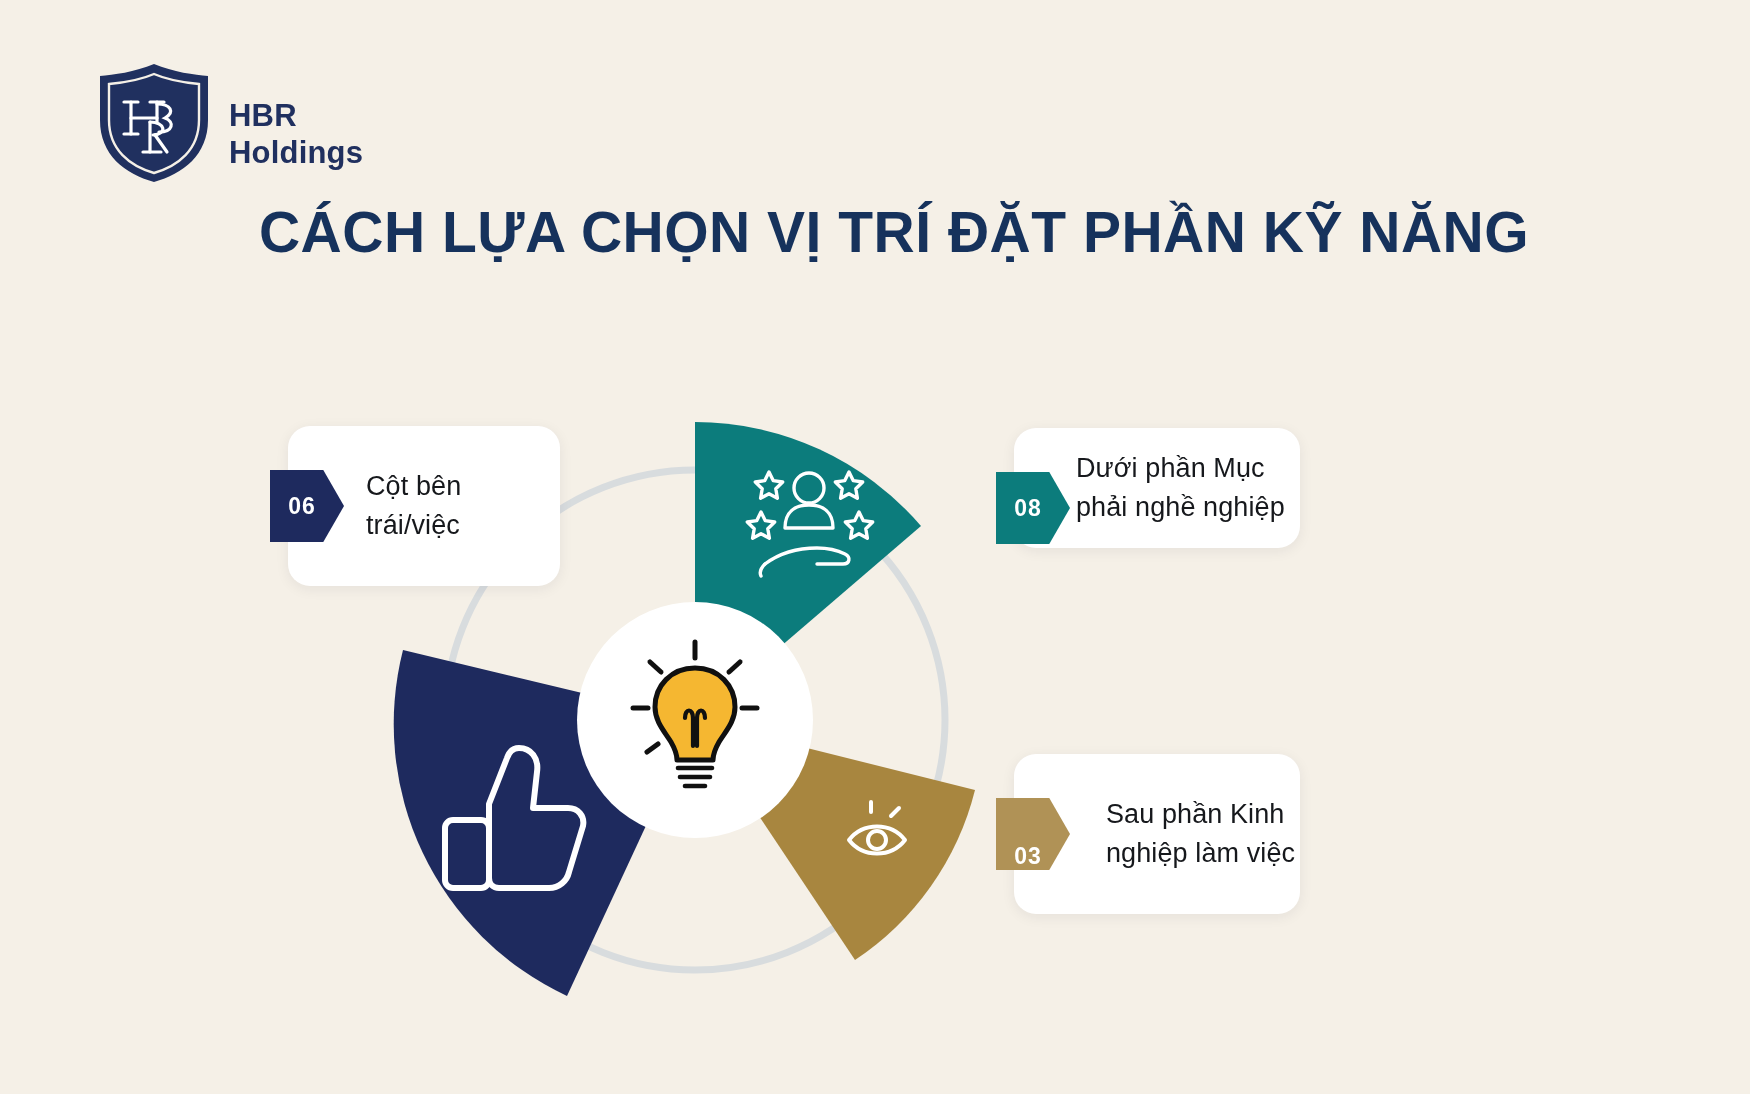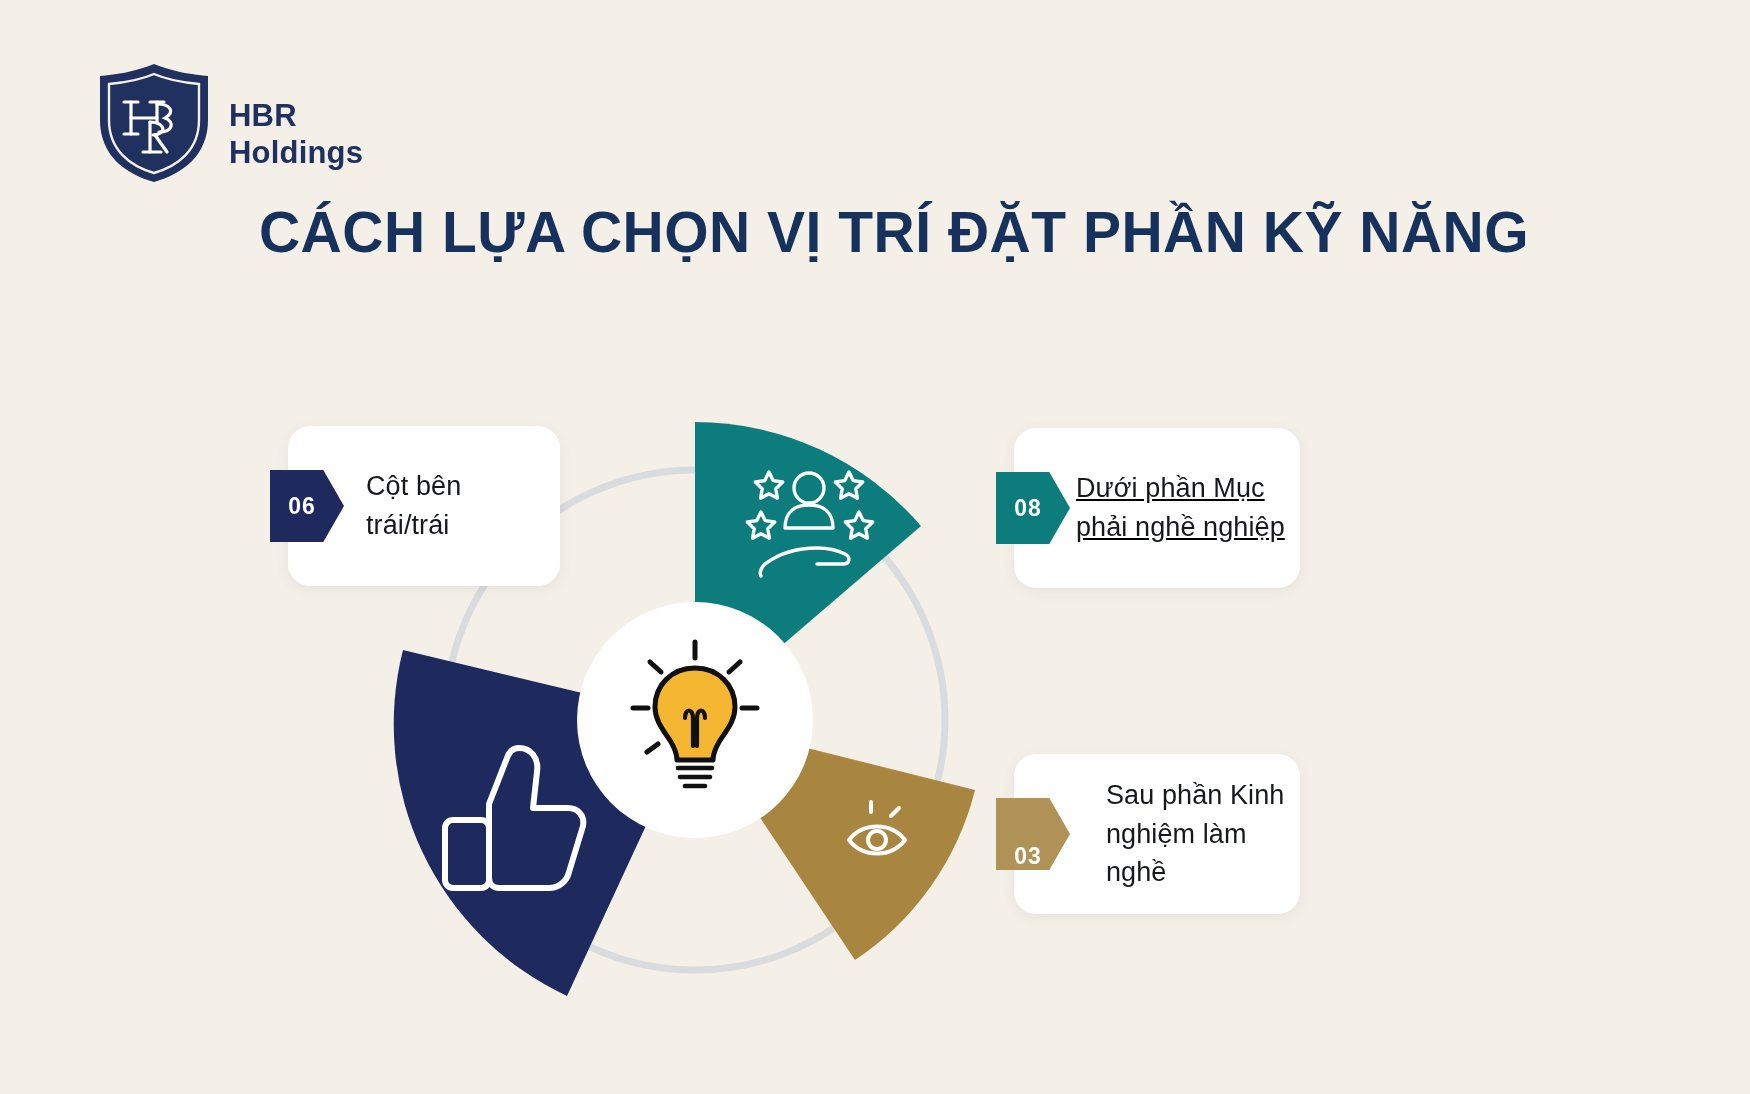--- a/index.html
+++ b/index.html
@@ -113,21 +113,21 @@
     border-radius: 0 0 6px 6px;
   }
 
   
   #card-01 { left: 288px; top: 426px; width: 272px; height: 160px; }
   #card-01 .card-text { margin-left: 78px; }
   #badge-01 { left: 270px; top: 470px; background: #1E2A5E; }
   #shadow-01 { left: 270px; top: 470px; background: #1E2A5E; z-index: -1; }
 
   
-  #card-02 { left: 1014px; top: 428px; width: 286px; height: 160px; text-decoration: underline; }
+  #card-02 { left: 1014px; top: 428px; width: 286px; height: 120px; }
   #card-02 .card-text { margin-left: 62px; }
   #badge-02 { left: 996px; top: 472px; background: #0C7C7C; }
   #shadow-02 { left: 996px; top: 472px; background: #0C7C7C; z-index: -1; }
 
   
   #card-03 { left: 1014px; top: 754px; width: 286px; height: 160px; }
   #card-03 .card-text { margin-left: 92px; }
   #badge-03 { left: 996px; top: 798px; background: #B09256; align-items: flex-end; }
   #shadow-03 { left: 996px; top: 798px; background: #B09256; z-index: -1; }
 
@@ -234,21 +234,21 @@
       </g>
     </svg>
   </div>
 
   <div class="card-wrap">
 
     <div class="badge-shadow" id="shadow-01"></div>
     <div class="card" id="card-01">
       <div class="card-text">
         <div>Cột bên</div>
-        <div>trái/trái</div>
+        <div>trái/việc</div>
       </div>
     </div>
     <div class="badge" id="badge-01">
       <span class="badge-label">06</span>
     </div>
 
     <div class="badge-shadow" id="shadow-02"></div>
     <div class="card" id="card-02">
       <div class="card-text">
         <div>Dưới phần Mục</div>
@@ -256,21 +256,21 @@
       </div>
     </div>
     <div class="badge" id="badge-02">
       <span class="badge-label">08</span>
     </div>
 
     <div class="badge-shadow" id="shadow-03"></div>
     <div class="card" id="card-03">
       <div class="card-text">
         <div>Sau phần Kinh</div>
-        <div>nghiệm làm nghề</div>
+        <div>nghiệp làm việc</div>
       </div>
     </div>
     <div class="badge" id="badge-03">
       <span class="badge-label">03</span>
     </div>
 
   </div>
 
 </div>
 

